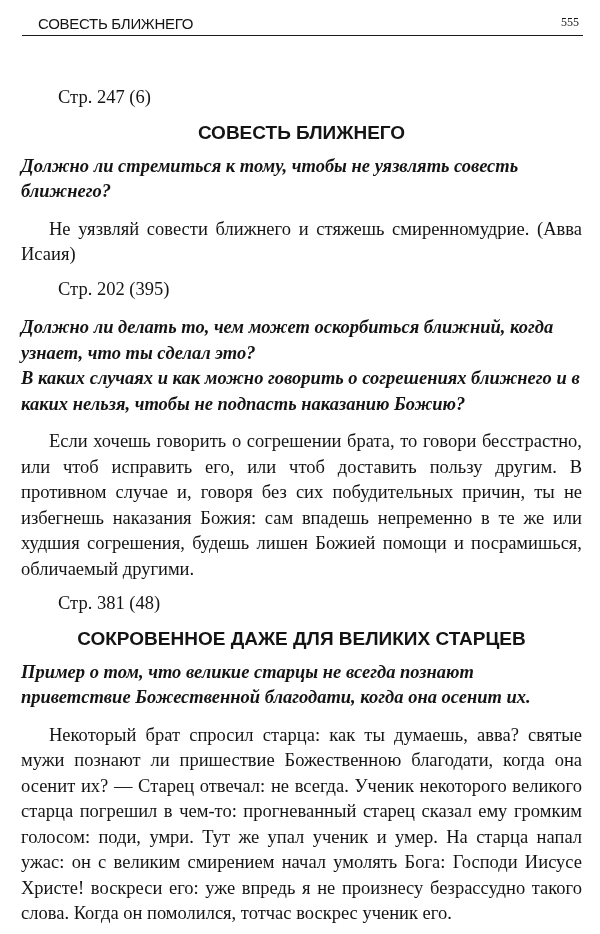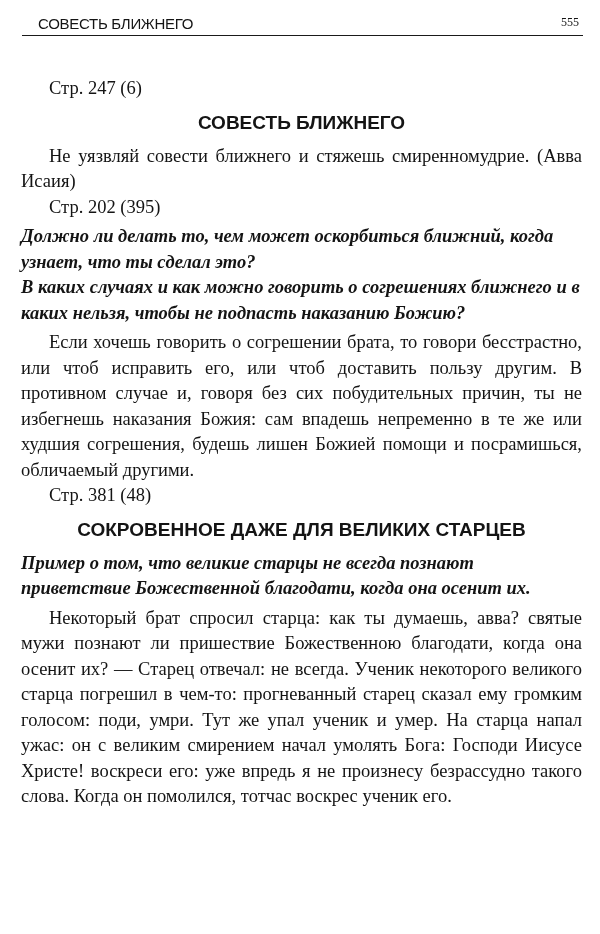--- a/index.html
+++ b/index.html
@@ -18,49 +18,50 @@
       font-family: "Liberation Sans", sans-serif; font-size: 15px; letter-spacing: -0.3px;
     }
     .rh-num {
       position: absolute; right: 4px; top: 6px;
       font-family: "Liberation Serif", serif; font-size: 12px;
     }
     .content {
       position: absolute; left: 21px; top: 76px; width: 561px;
       font-size: 18.5px; line-height: 25.5px;
     }
-    .ref { padding-left: 28px; margin: 0; }
+    .ref { padding-left: 28px; margin: 9px; }
     .section-title {
       font-family: "Liberation Sans", sans-serif; font-size: 19px;
       text-align: center; margin: 8px 0 8px 0; line-height: 26px;
     }
     .question {
       font-style: italic; font-weight: bold; margin: 0; text-align: left;
       font-size: 18.5px; line-height: 25.5px;
     }
     .answer {
-      text-indent: 28px; margin: 4px 0 0 0; text-align: justify;
+      text-indent: 28px; margin: 12px 0 0 0; text-align: justify;
     }
     .gap-sm { height: 4px; }
   </style>
 </head>
 <body>
 
 <div class="page">
   <div class="running-header">
     <span class="rh-title">СОВЕСТЬ БЛИЖНЕГО</span>
     <span class="rh-num">555</span>
   </div>
 
   <div class="content">
     <p class="ref">Стр. 247 (6)</p>
 
     <div class="section">
       <h2 class="section-title">СОВЕСТЬ БЛИЖНЕГО</h2>
       <div class="entry">
+        <p class="question">Должно ли стремиться к тому, чтобы не уязвлять совесть ближнего?</p>
         <p class="answer">Не уязвляй совести ближнего и стяжешь смиренномудрие. (Авва Исаия)</p>
         <p class="ref">Стр. 202 (395)</p>
       </div>
       <div class="gap-sm"></div>
       <div class="entry">
         <p class="question">Должно ли делать то, чем может оскорбиться ближний, когда узнает, что ты сделал это?</p>
       </div>
     </div>
 
     <div class="section">

